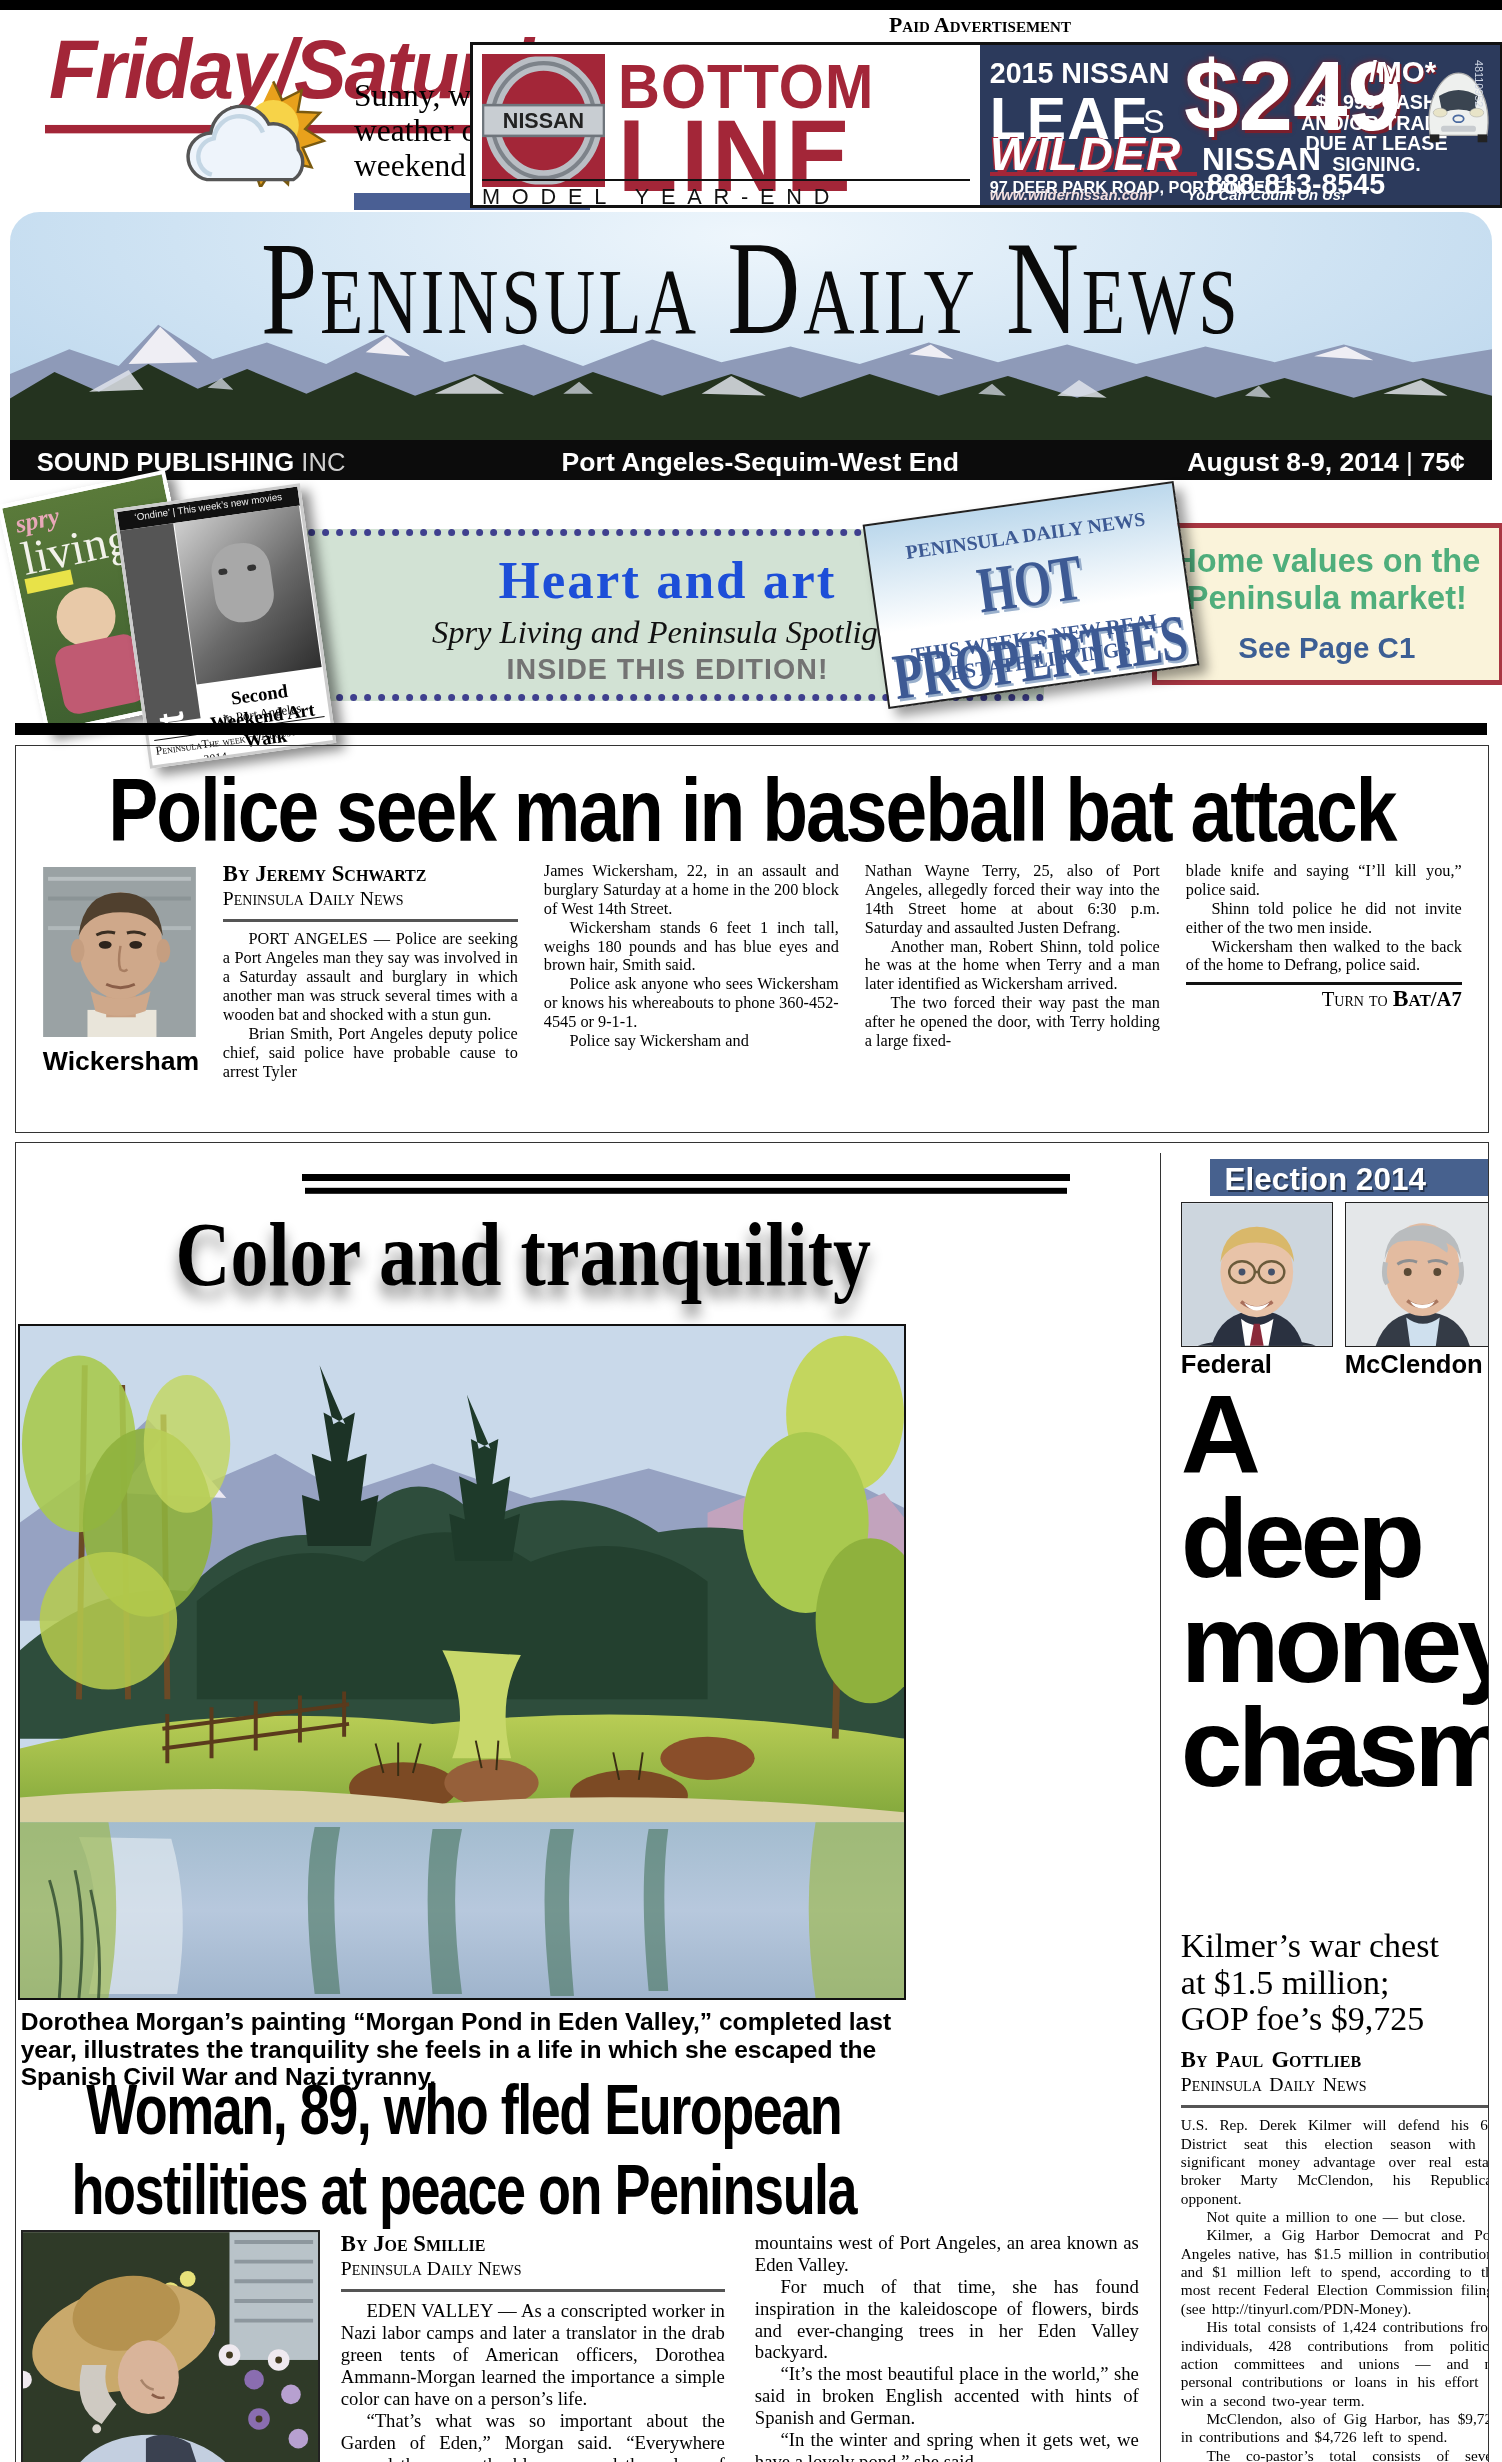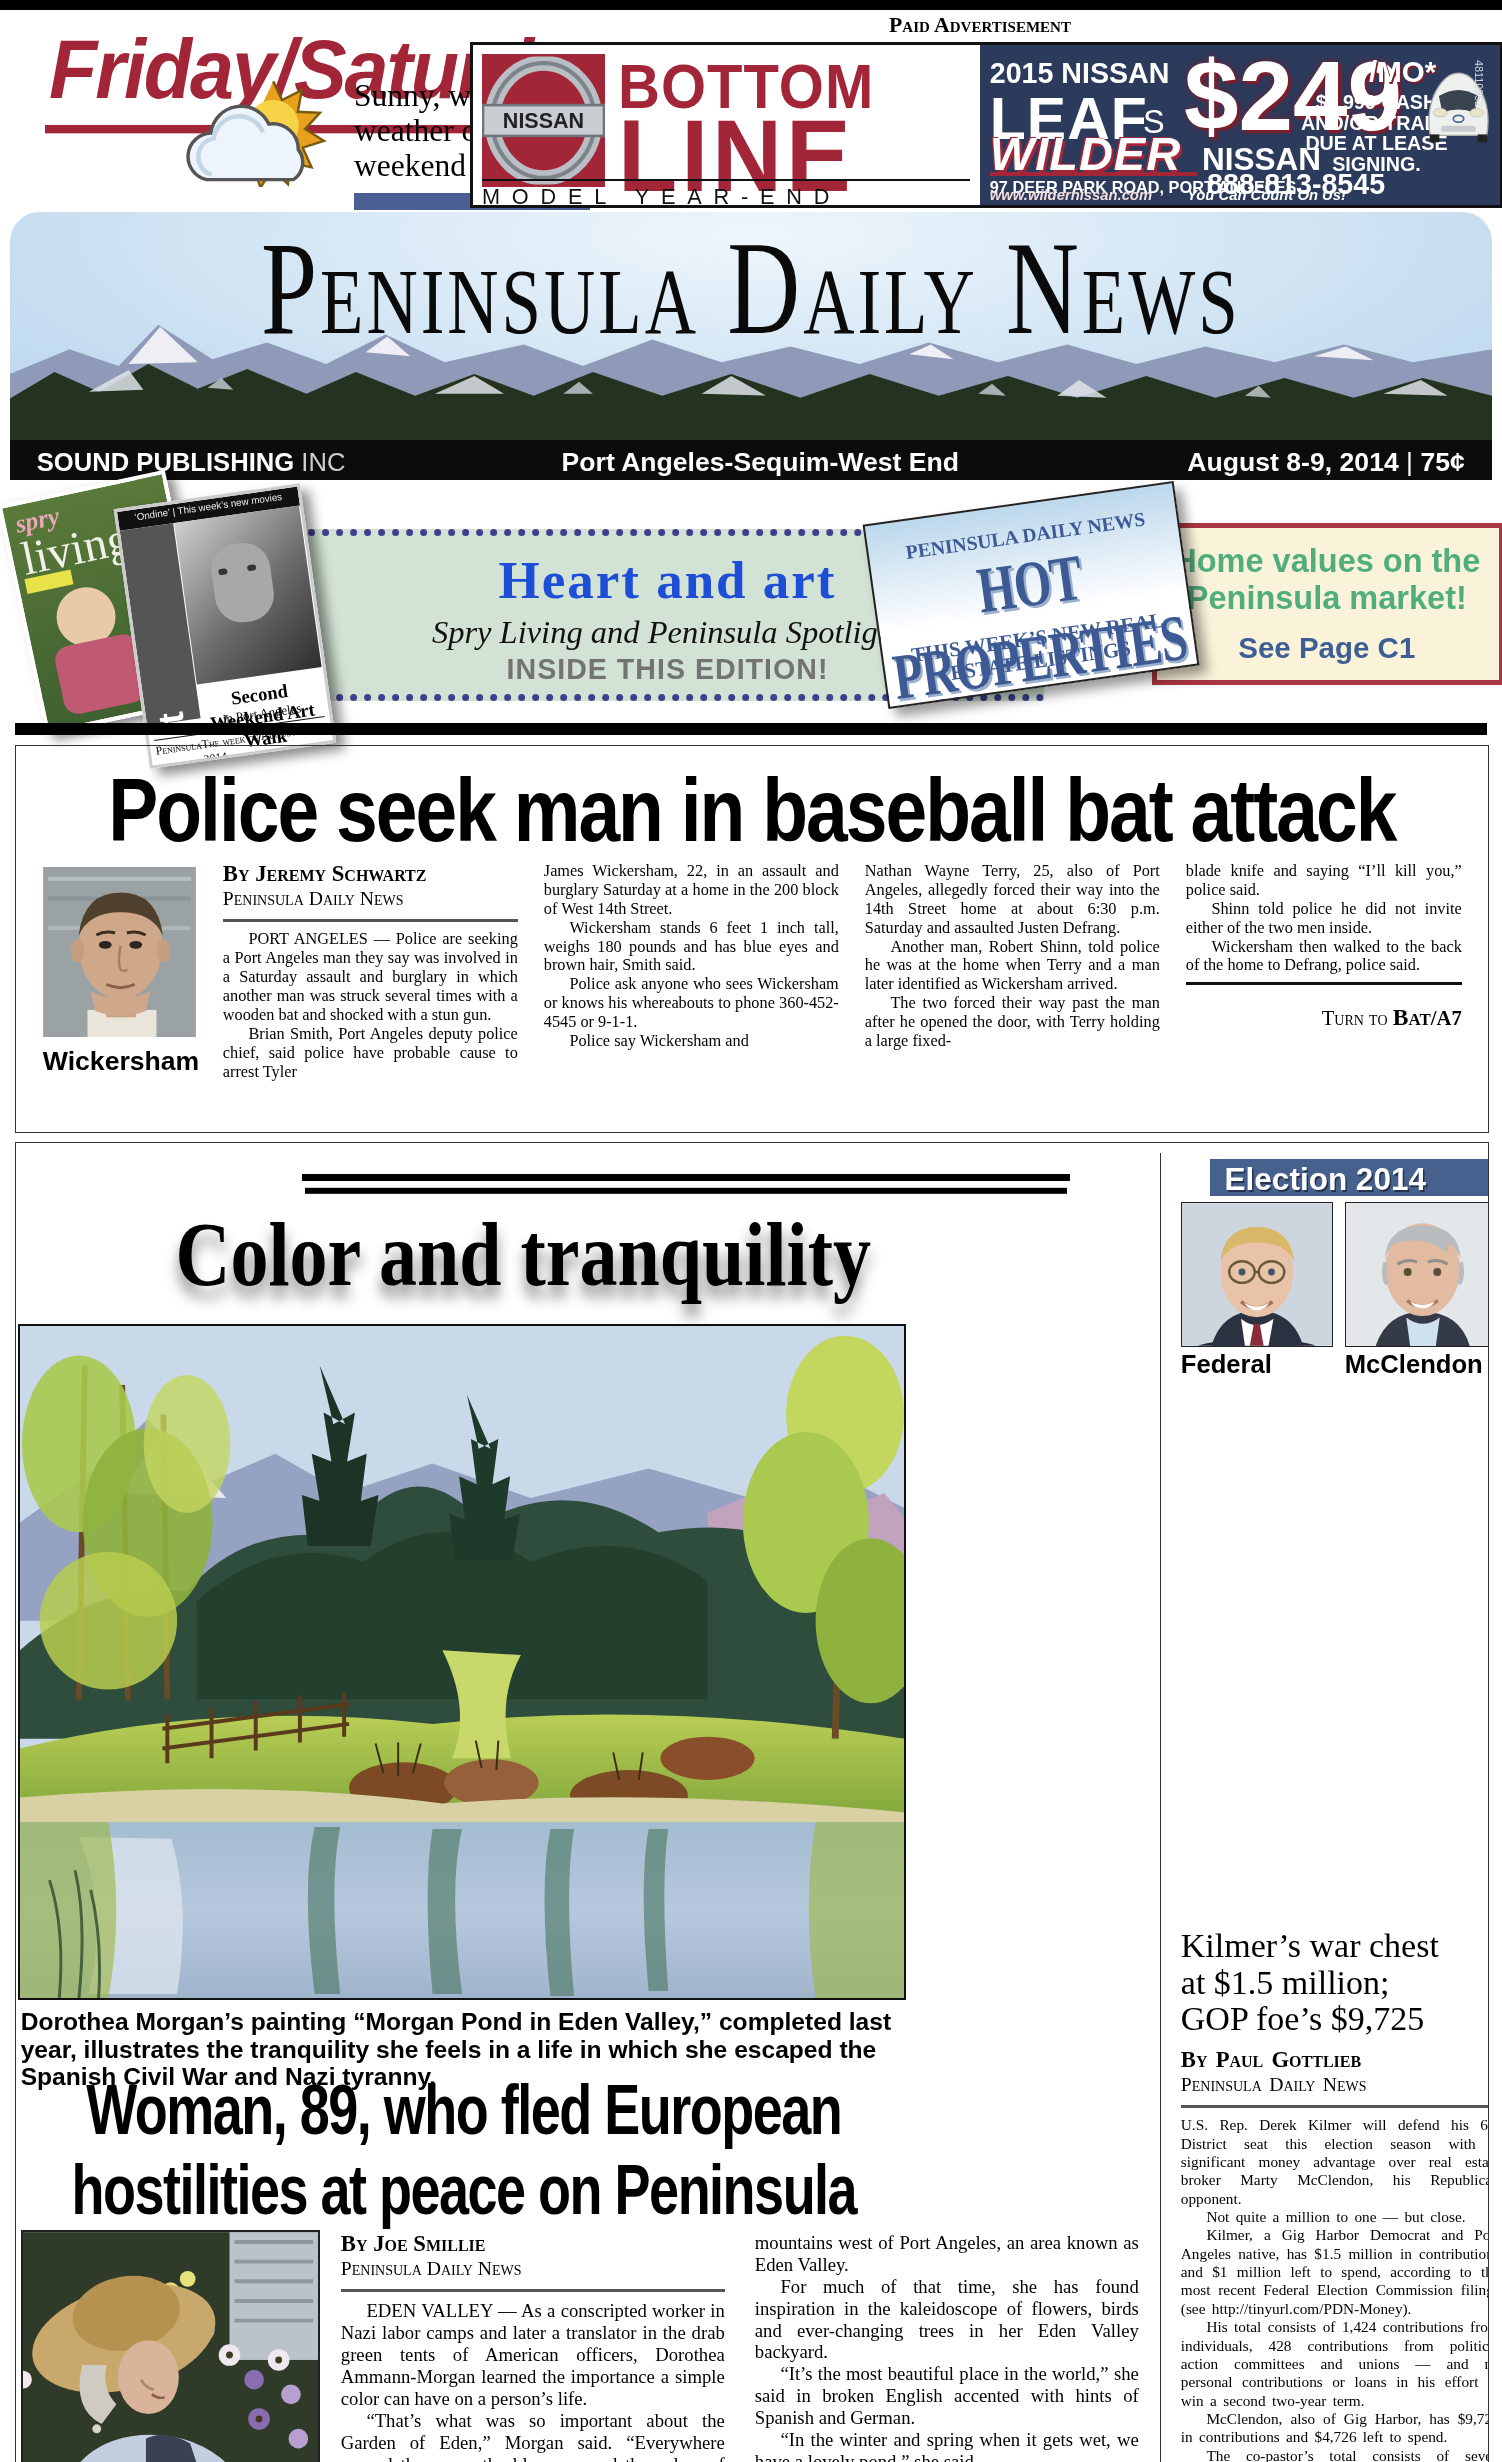--- a/index.html
+++ b/index.html
@@ -9,21 +9,21 @@
   .b{font-weight:bold;}
   .i{font-style:italic;}
   .sans{font-family:"Liberation Sans",sans-serif;}
   .just{text-align:justify;}
   .ctr{text-align:center;}
   .clip{overflow:hidden;}
   p.bp{margin:0;text-indent:25.6px;}
   .bylinebox{border-bottom:3px solid #555;padding-bottom:7.9px;margin-bottom:8.9px;}
   .byl1{font-size:22.7px;font-weight:bold;font-variant:small-caps;line-height:1.1;}
   .byl2{font-size:19.7px;font-variant:small-caps;line-height:1.2;}
-  .turn{border-top:3px solid #111;padding-top:19px;text-align:right;font-variant:small-caps;font-size:20.7px;}
+  .turn{border-top:3px solid #111;padding-top:0;text-align:right;font-variant:small-caps;font-size:20.7px;}
   .ncol{position:absolute;overflow:hidden;}
   .pbody{font-size:16.3px;line-height:1.16;}
   .ebody{font-size:18.7px;line-height:1.17;}
   .mbody{font-size:15.3px;line-height:1.2;word-spacing:2.5px;}
   .navy{background:#2c3a5c;}
   .redtx{color:#a32638;}
 </style>
 </head>
 <body>
 
@@ -363,20 +363,25 @@
       <path d="M80,120 q-6,30 4,44 M232,120 q6,30 -4,44" stroke="#b9bcbe" stroke-width="10" fill="none"></path>
       <circle cx="125" cy="140" r="8" fill="#5a4a36"></circle>
         <circle cx="185" cy="140" r="8" fill="#5a4a36"></circle>
       <path d="M104,124 q20,-12 40,-4 M166,120 q20,-8 40,4" stroke="#8d8f91" stroke-width="6" fill="none"></path>
       <path d="M124,198 q30,24 62,0" stroke="#a8765e" stroke-width="7" fill="none"></path>
       <path d="M130,200 q24,14 50,0 q-8,14 -25,14 q-17,0 -25,-14z" fill="#fff"></path>
     </svg>
     <div class="abs sans b" style="left:1165px;top:207px;font-size:25.6px;">Federal</div>
     <div class="abs sans b" style="left:1329px;top:207px;font-size:25.6px;">McClendon</div>
 
+    <div class="abs sans b" style="left:1165px;top:240px;width:320px;font-size:111px;line-height:0.94;letter-spacing:-4.9px;">
+      <div>A deep</div>
+      <div>money</div>
+      <div>chasm</div>
+    </div>
     <div class="abs" style="left:1165px;top:785px;width:320px;font-size:34px;line-height:1.08;">
       <div>Kilmer’s war chest</div>
       <div>at $1.5 million;</div>
       <div>GOP foe’s $9,725</div>
     </div>
     <div class="ncol mbody just" style="left:1165px;top:905px;width:319px;height:581px;">
       <div class="bylinebox">
         <div class="byl1">By Paul Gottlieb</div>
         <div class="byl2">Peninsula Daily News</div>
       </div>

